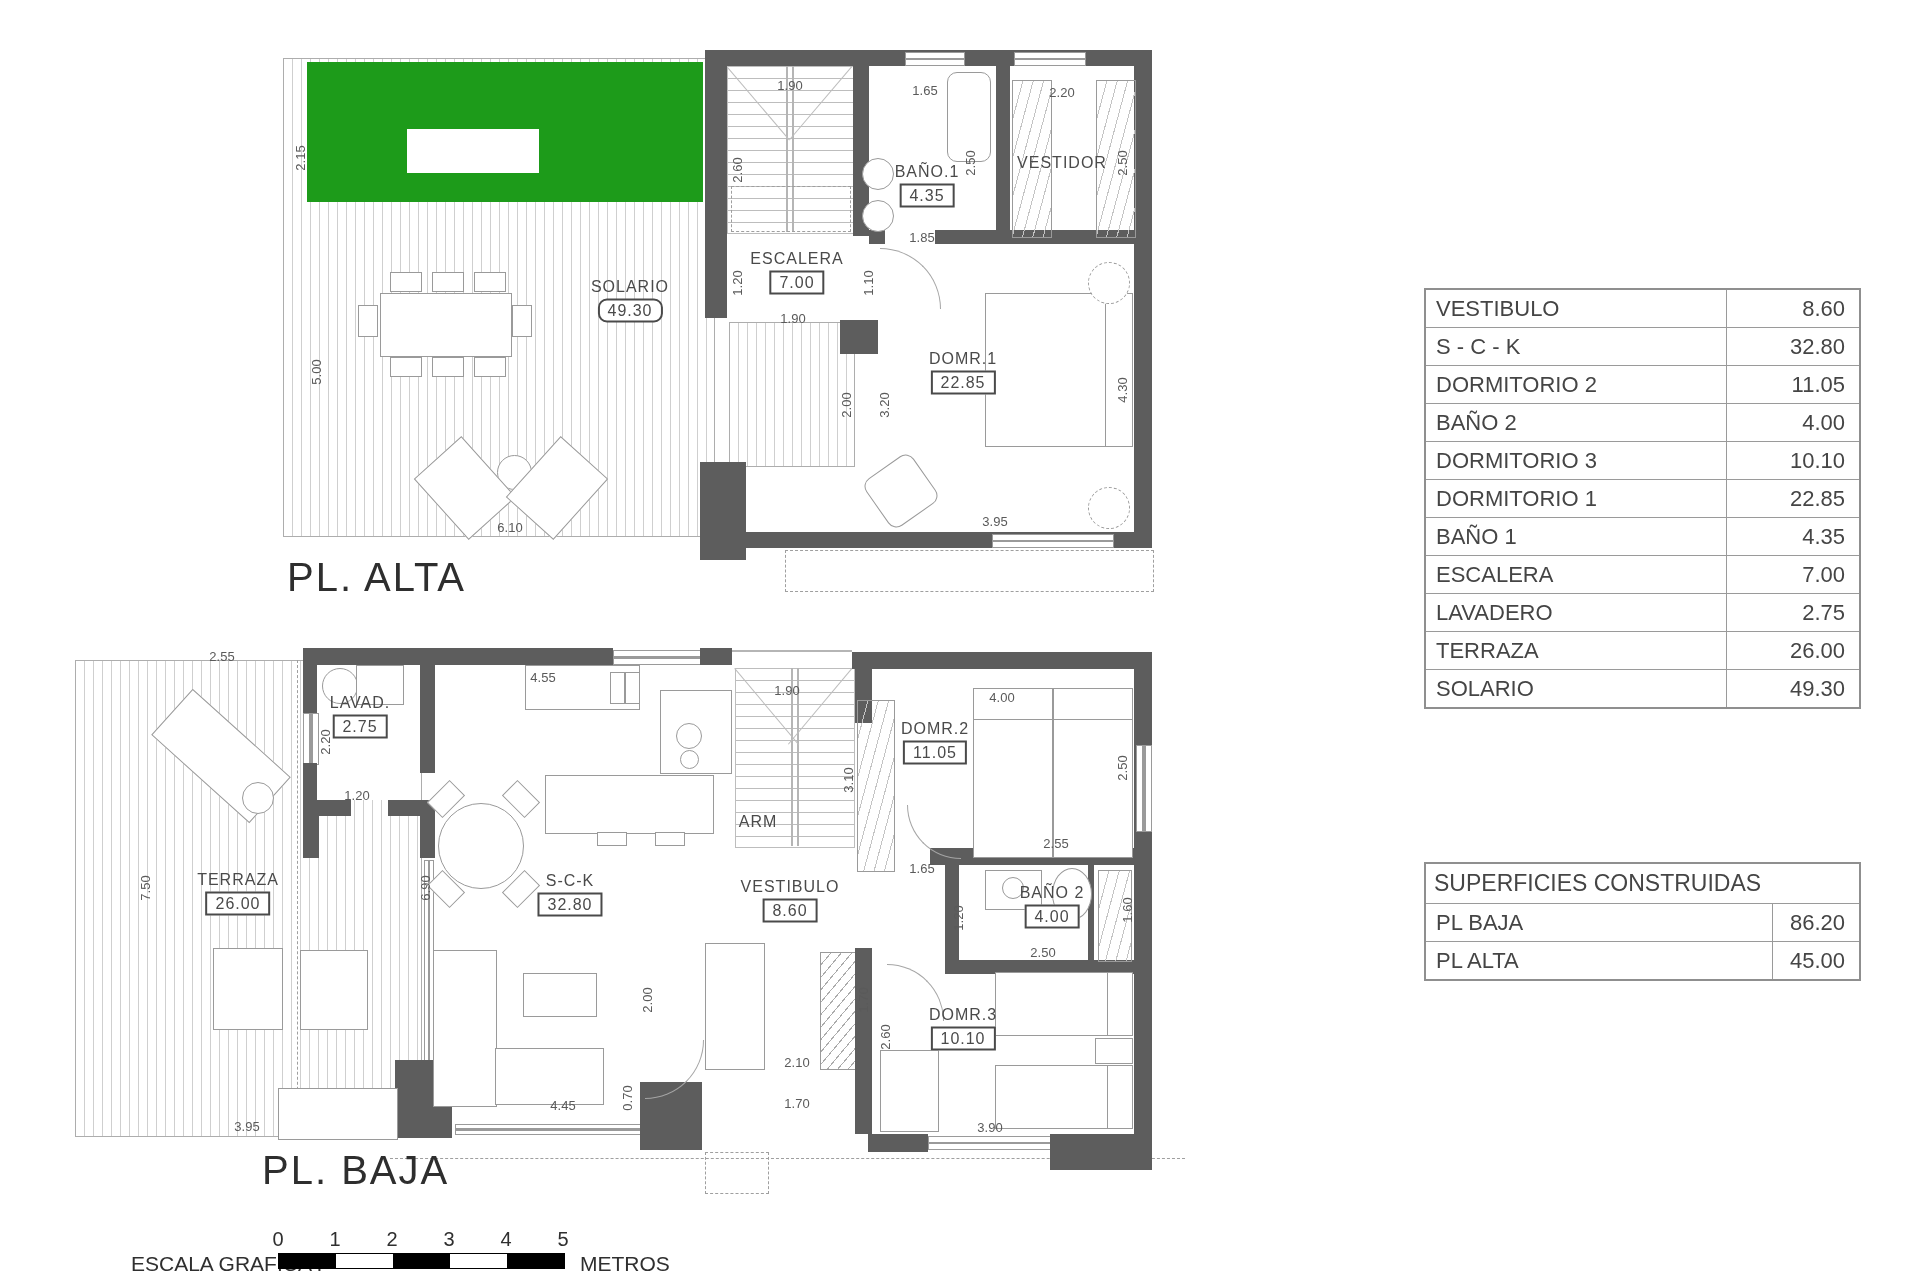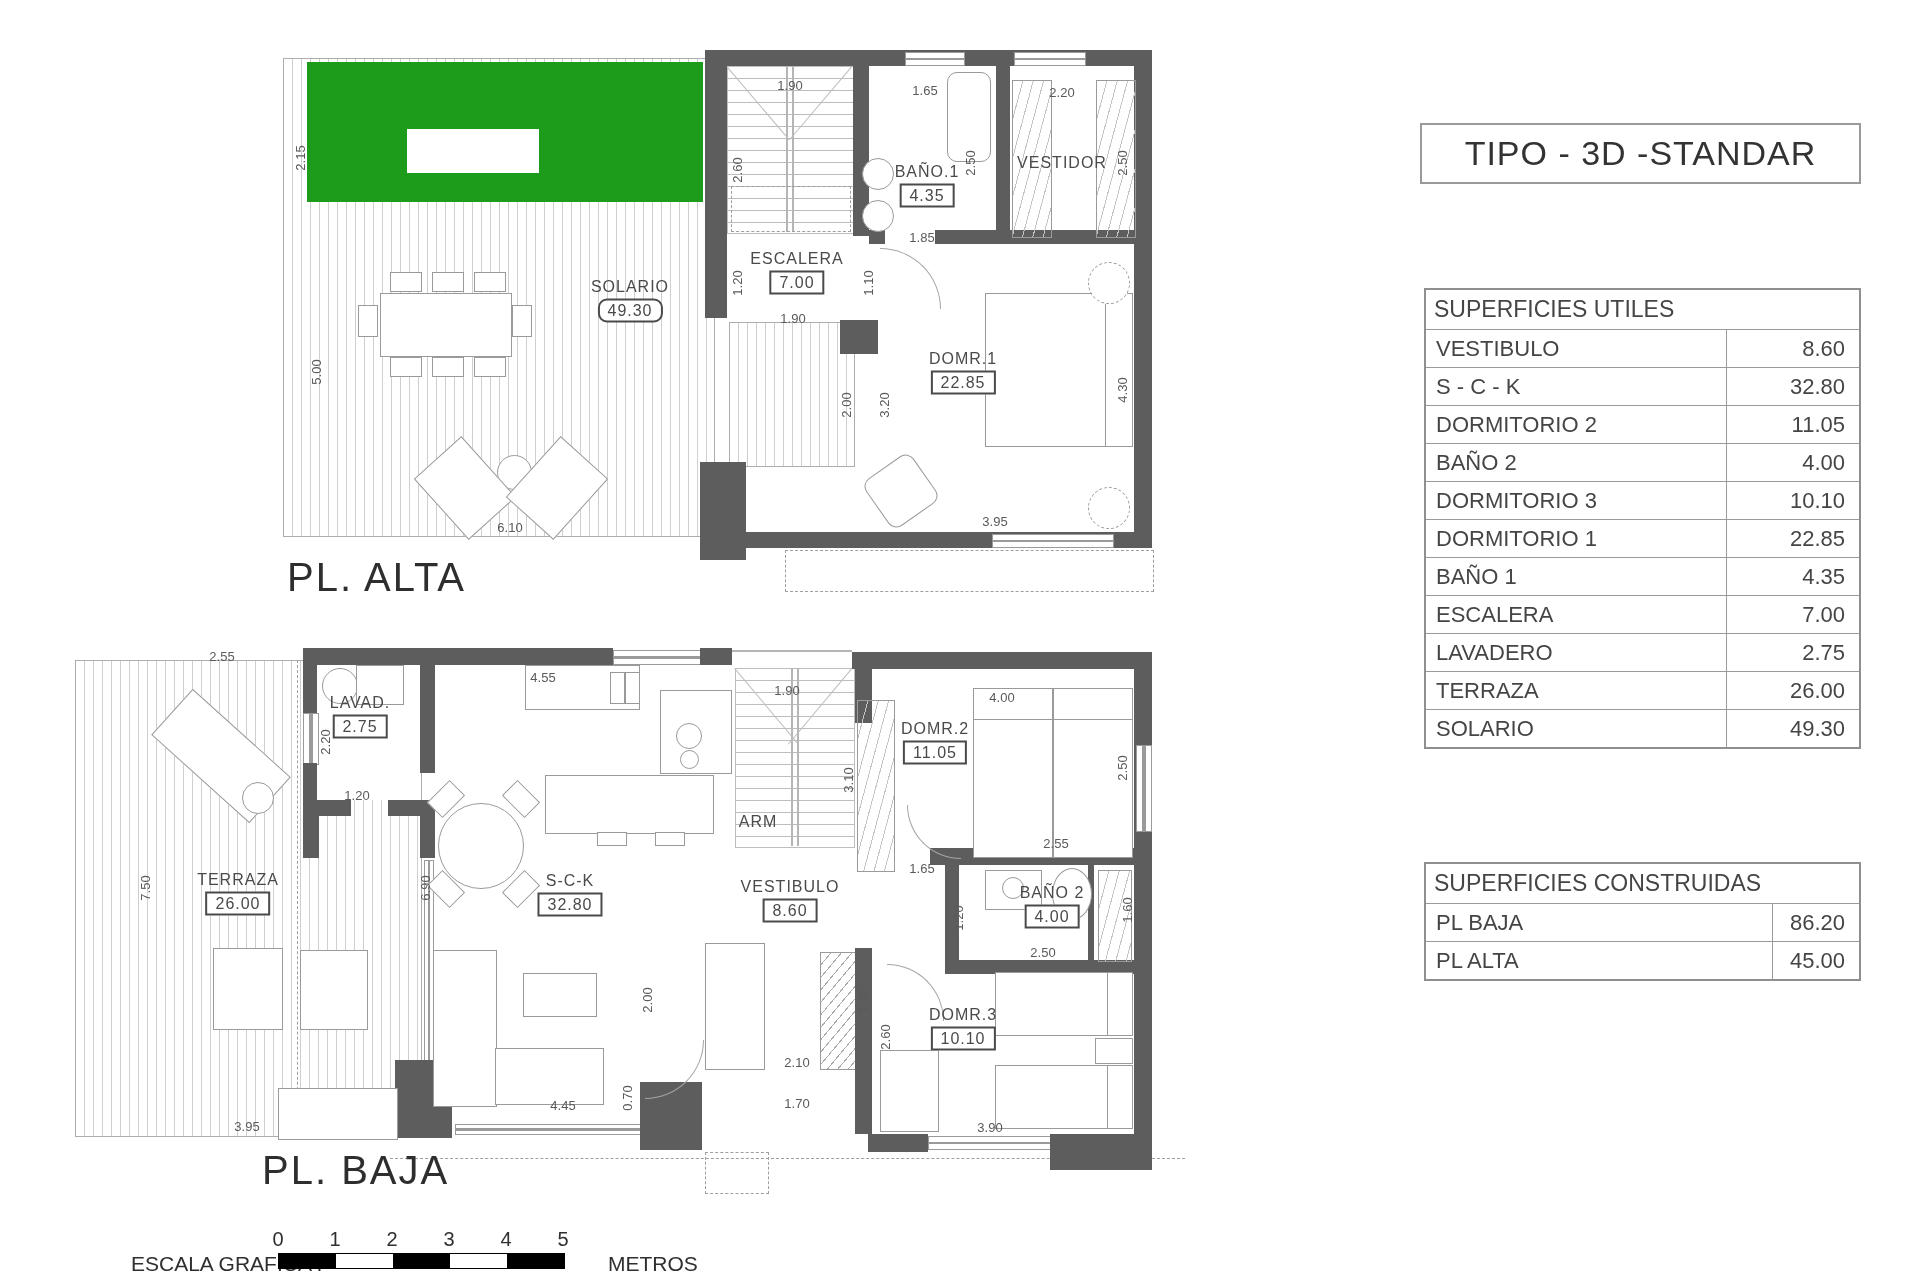--- a/index.html
+++ b/index.html
@@ -257,26 +257,22 @@
       <div class="room" style="left: 758px; top: 822px;">
         <div>ARM</div>
       </div>
       <div class="room" style="left: 1052px; top: 906px;"><div>BAÑO 2</div><div class="roomval">4.00</div></div>
       <div class="room" style="left: 963px; top: 1028px;"><div>DOMR.3</div><div class="roomval">10.10</div></div>
     </div>
 
   <div class="plantitle" style="left:287px;top:555px;">PL. ALTA</div>
   <div class="plantitle" style="left:262px;top:1148px;">PL. BAJA</div>
 
-  <div class="titlebox">TIPO - 3D -STANDAR</div>
 
   <div id="tbl-utiles" class="tbl" style="top:288px;">
-      <div class="trow header">
-        <div class="tl">SUPERFICIES UTILES</div>
-      </div>
       <div class="trow">
         <div class="tl">VESTIBULO</div>
         <div class="tv">8.60</div>
       </div>
       <div class="trow">
         <div class="tl">S - C - K</div>
         <div class="tv">32.80</div>
       </div>
       <div class="trow">
         <div class="tl">DORMITORIO 2</div>
@@ -339,15 +335,15 @@
         <div class="sctick" style="left: 506px; top: 1228px;">4</div>
         <div class="sctick" style="left: 563px; top: 1228px;">5</div>
       </div>
     <div id="scbar" class="scbar" style="left:278px;top:1253px;width:285px;">
         <div class="scseg" style="width: 57px; background: rgb(0, 0, 0);"></div>
         <div class="scseg" style="width: 57px; background: rgb(255, 255, 255);"></div>
         <div class="scseg" style="width: 57px; background: rgb(0, 0, 0);"></div>
         <div class="scseg" style="width: 57px; background: rgb(255, 255, 255);"></div>
         <div class="scseg" style="width: 57px; background: rgb(0, 0, 0);"></div>
       </div>
-    <div class="sctext" style="left:580px;top:1252px;margin-left:28px;">METROS</div>
+    <div class="sctext" style="left:580px;top:1252px;">METROS</div>
   </div>
 </div>
 
 </body></html>

